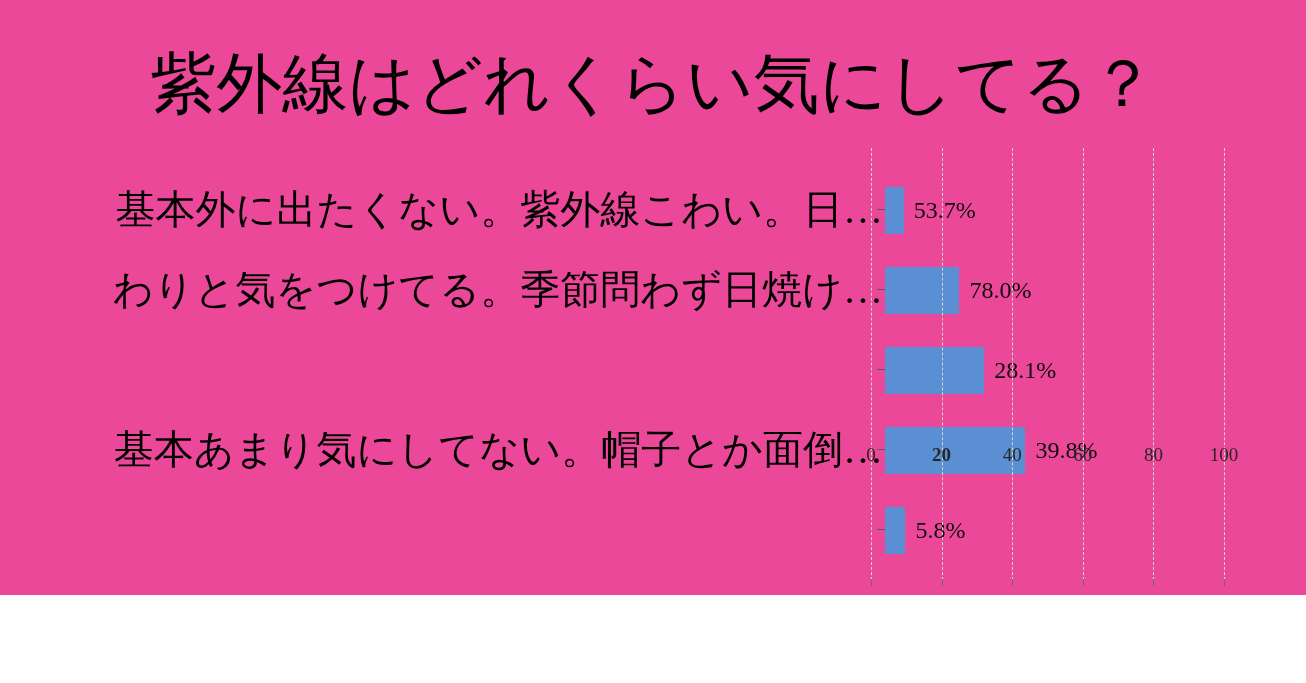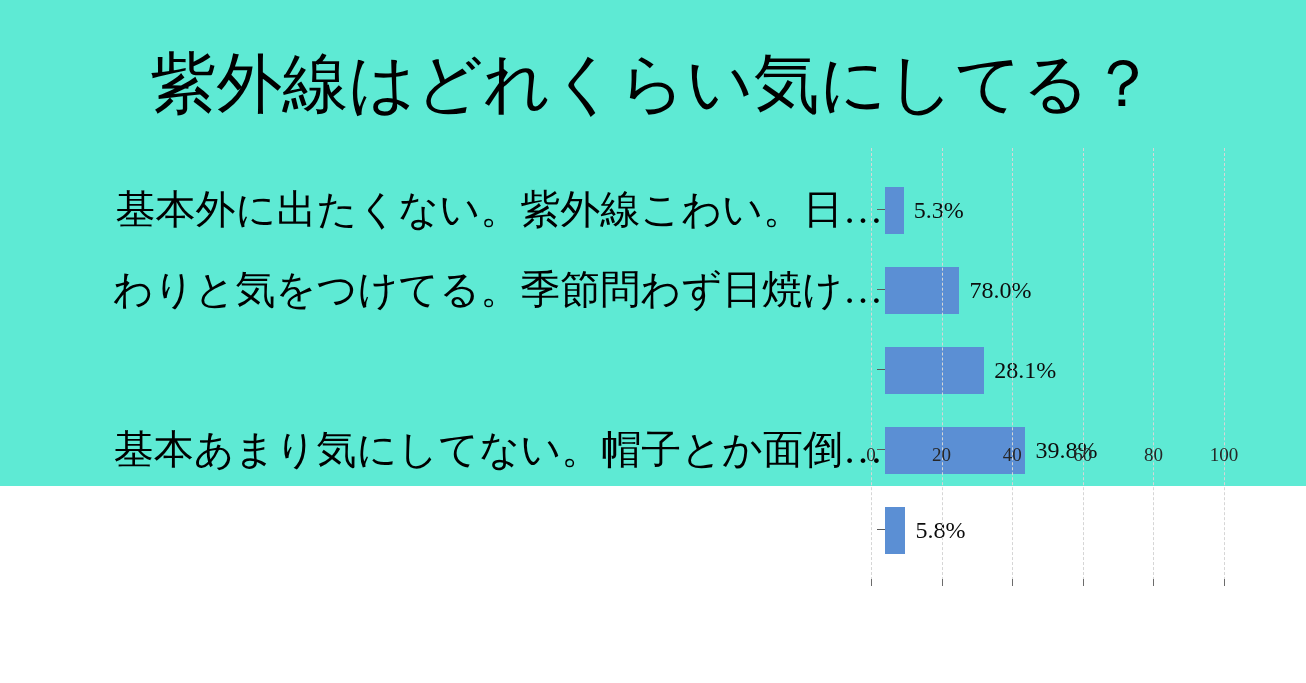--- a/index.html
+++ b/index.html
@@ -8,22 +8,22 @@
     width: 1306px;
     height: 683px;
     background: #ffffff;
     font-family: "Liberation Serif", serif;
     overflow: hidden;
   }
 
   #slide {
     position: relative;
     width: 1306px;
-    height: 486px;
-    background: #5eead4;
+    height: 595px;
+    background: #ec4899;
   }
 
   
   #chart-title {
     position: absolute;
     left: 0;
     top: 44px;
     width: 1306px;
     text-align: center;
     font-family: "Liberation Serif", serif;
@@ -135,21 +135,21 @@
 
 <div id="slide">
 
   <div id="chart-title">紫外線はどれくらい気にしてる？</div>
 
   <div id="rows-layer">
       <div class="cat-row" style="top: 170px;">
         <div class="cat-text">基本外に出たくない。紫外線こわい。日…</div>
         <div class="axis-tick-y"></div>
         <div class="bar" style="width: 18.709px; background: rgb(91, 143, 212);"></div>
-        <div class="bar-value" style="left: 899.709px;">5.3%</div>
+        <div class="bar-value" style="left: 899.709px;">53.7%</div>
       </div>
       <div class="cat-row" style="top: 250px;">
         <div class="cat-text">わりと気をつけてる。季節問わず日焼け…</div>
         <div class="axis-tick-y"></div>
         <div class="bar" style="width: 74.483px; background: rgb(91, 143, 212);"></div>
         <div class="bar-value" style="left: 955.483px;">78.0%</div>
       </div>
       <div class="cat-row" style="top: 330px;">
         <div class="axis-tick-y"></div>
         <div class="bar" style="width: 99.193px; background: rgb(91, 143, 212);"></div>
@@ -178,20 +178,20 @@
       <div class="gridline" style="left: 211.8px;"></div>
       <div class="tickmark" style="left: 211.8px;"></div>
       <div class="gridline" style="left: 282.4px;"></div>
       <div class="tickmark" style="left: 282.4px;"></div>
       <div class="gridline" style="left: 353px;"></div>
       <div class="tickmark" style="left: 353px;"></div>
     </div>
 
   <div id="xaxis-layer">
       <div class="xtick-label" style="left: 871px;">0</div>
-      <div class="xtick-label" style="left: 941.6px;">20</div>
+      <div class="xtick-label" style="left: 941.6px; font-weight: bold;">20</div>
       <div class="xtick-label" style="left: 1012.2px;">40</div>
       <div class="xtick-label" style="left: 1082.8px;">60</div>
       <div class="xtick-label" style="left: 1153.4px;">80</div>
       <div class="xtick-label" style="left: 1224px; text-align: right;">100</div>
     </div>
 
 </div>
 
 </body></html>

